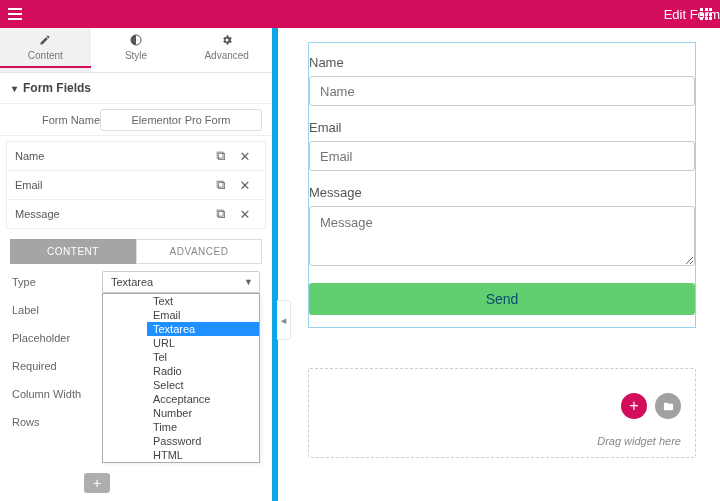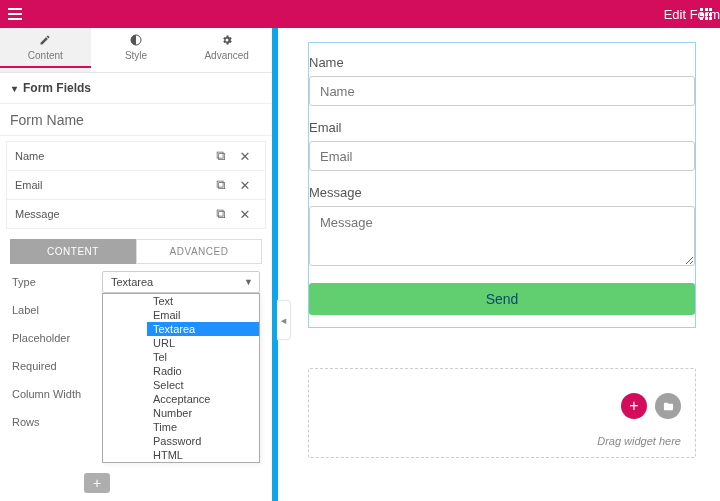--- a/index.html
+++ b/index.html
@@ -23,21 +23,21 @@
   .tab .ic { display:block; margin:0 auto 2px; color:#555; }
   .tab .lbl { font-size:10px; color:#777; }
   .tab.active { background:#f1f1f1; }
   .tab.active::after { content:""; display:block; height:2px; background:#d30c5c; margin-top:4px; }
   .tab:not(.active)::after { content:""; display:block; height:2px; background:transparent; margin-top:4px;}
 
   .section-head { display:flex; align-items:center; gap:6px; padding:8px 12px; font-size:12px; font-weight:bold; color:#444; border-bottom:1px solid #eee;}
   .section-head .caret { font-size:10px; }
 
   .row { display:flex; align-items:center; padding:6px 10px; border-bottom:1px solid #eee; height:32px; }
-  .row .rlabel { width:90px; font-size:14px; color:#666; }
+  .row .rlabel { width:90px; font-size:11px; color:#666;text-align:right; }
   .row input[type=text].fn { flex:1; border:1px solid #ddd; border-radius:3px; height:22px; padding:0 8px; font-size:11px; text-align:center; color:#666; }
 
   .fields-list { margin-top:6px; }
   .field-row { display:flex; align-items:center; height:30px; border:1px solid #eee; margin: -1px 6px 0; background:#fff; padding:0 8px; font-size:11px; color:#555;}
   .field-row .spacer { flex:1; }
   .field-row .ic-btn { width:24px; text-align:center; color:#666; cursor:pointer; font-size:13px; }
   .field-row.active { }
 
   .subtabs { display:flex; margin:10px 10px 0; }
   .subtabs .st { flex:1; text-align:center; font-size:10px; letter-spacing:0.5px; padding:6px 0; border:1px solid #ddd; cursor:pointer; }
@@ -129,20 +129,21 @@
       </div>
     </div>
 
     <div class="section-head">
       <span class="caret">▾</span>
       <span>Form Fields</span>
     </div>
 
     <div class="row">
       <span class="rlabel">Form Name</span>
+      <input type="text" class="fn" value="Elementor Pro Form" style="">
     </div>
 
     <div class="fields-list">
       <div class="field-row">
         <span>Name</span>
         <span class="spacer"></span>
         <span class="ic-btn">⧉</span>
         <span class="ic-btn">✕</span>
       </div>
       <div class="field-row">

